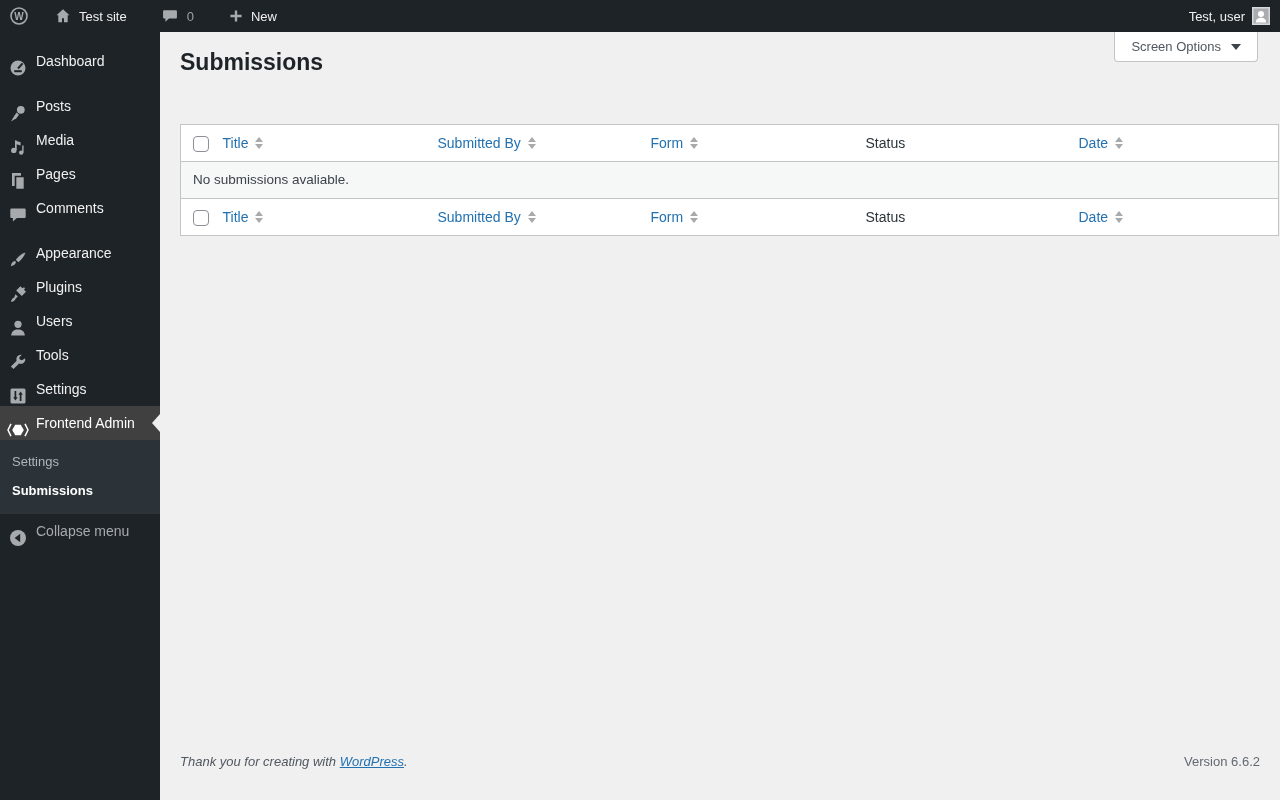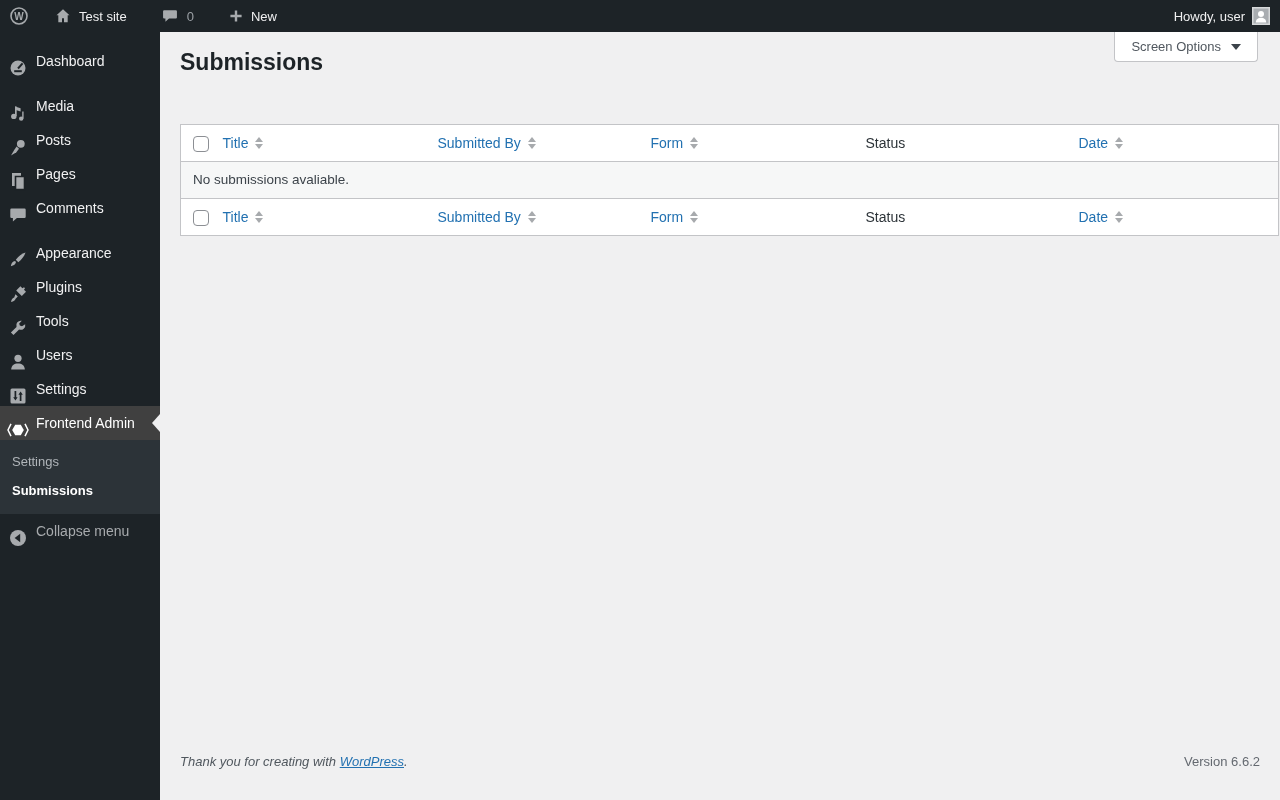--- a/index.html
+++ b/index.html
@@ -158,21 +158,21 @@
       <span class="ab-icon">
         <svg width="16" height="16" viewBox="0 0 20 20" fill="currentColor">
           <path d="M8.5 3 h3 v5.5 H17 v3 h-5.5 V17 h-3 v-5.5 H3 v-3 h5.5z"></path>
         </svg>
       </span>
       <span class="ab-label">New</span>
     </div>
   </div>
   <div class="ab-right">
     <div class="ab-item ab-howdy">
-      <span class="ab-label">Howdy, user</span>
+      <span class="ab-label">Test, user</span>
       <span>
         <svg width="18" height="18" viewBox="0 0 18 18">
           <rect x="0" y="0" width="18" height="18" fill="#d7d9da"></rect>
           <rect x="1.5" y="1.5" width="15" height="15" fill="#a9adb1"></rect>
           <circle cx="9" cy="7" r="3" fill="#ffffff"></circle>
           <path d="M3.8 15.5 c0-3.2 2.3-4.8 5.2-4.8 s5.2 1.6 5.2 4.8z" fill="#ffffff"></path>
         </svg>
       </span>
     </div>
   </div>
@@ -190,43 +190,43 @@
         </svg>
       </span>
       <span class="mi-label">Dashboard</span>
     </div>
 
     <div class="menu-sep"></div>
 
     <div class="menu-item">
       <span class="mi-icon">
         <svg width="20" height="20" viewBox="0 0 20 20" fill="currentColor">
+          <circle cx="12.8" cy="6.8" r="3.9"></circle>
+          <path d="M8.6 9.4 l2.4 2.4 -2.6 3.4 -5.4 3.2 3.2-5.4z"></path>
+        </svg>
+      </span>
+      <span class="mi-label">Posts</span>
+    </div>
+
+    <div class="menu-item">
+      <span class="mi-icon">
+        <svg width="20" height="20" viewBox="0 0 20 20" fill="currentColor">
           <rect x="7" y="3.5" width="1.7" height="9.5"></rect>
           <path d="M7 3.5 l5.6 1.8 v3.2 l-5.6-1.8z"></path>
           <circle cx="5.8" cy="13.4" r="2.7"></circle>
           <rect x="14.2" y="8.5" width="1.4" height="7"></rect>
           <circle cx="13.2" cy="15.6" r="2.2"></circle>
         </svg>
       </span>
       <span class="mi-label">Media</span>
     </div>
 
     <div class="menu-item">
       <span class="mi-icon">
         <svg width="20" height="20" viewBox="0 0 20 20" fill="currentColor">
-          <circle cx="12.8" cy="6.8" r="3.9"></circle>
-          <path d="M8.6 9.4 l2.4 2.4 -2.6 3.4 -5.4 3.2 3.2-5.4z"></path>
-        </svg>
-      </span>
-      <span class="mi-label">Posts</span>
-    </div>
-
-    <div class="menu-item">
-      <span class="mi-icon">
-        <svg width="20" height="20" viewBox="0 0 20 20" fill="currentColor">
           <path d="M4 2 h9 v13 h-9z"></path>
           <path d="M7.5 5.5 h9 v13 h-9z" stroke="#1d2327" stroke-width="1.6"></path>
         </svg>
       </span>
       <span class="mi-label">Pages</span>
     </div>
 
     <div class="menu-item">
       <span class="mi-icon">
         <svg width="20" height="20" viewBox="0 0 20 20" fill="currentColor">
@@ -254,34 +254,34 @@
           <path d="M12.4 2.2 l2 2 1.6-1 1 1-1 1.6 2 2 -4.2 4.2 -5.6-5.6z"></path>
           <path d="M7.4 10.2 l2.4 2.4 -2.2 2.2 c-.4 1.6-1.8 2.8-4.6 3.2 .4-2.8 1.6-4.2 3.2-4.6z"></path>
         </svg>
       </span>
       <span class="mi-label">Plugins</span>
     </div>
 
     <div class="menu-item">
       <span class="mi-icon">
         <svg width="20" height="20" viewBox="0 0 20 20" fill="currentColor">
-          <path d="M17.2 6.2 a4.6 4.6 0 0 1 -6.1 5.3 l-5.6 5.6 -2.6-2.6 5.6-5.6 a4.6 4.6 0 0 1 5.3-6.1 l-2.6 2.6 .6 2.2 2.2 .6z"></path>
-        </svg>
-      </span>
-      <span class="mi-label">Tools</span>
-    </div>
-
-    <div class="menu-item">
-      <span class="mi-icon">
-        <svg width="20" height="20" viewBox="0 0 20 20" fill="currentColor">
           <circle cx="10" cy="6.3" r="3.6"></circle>
           <path d="M3.2 17.5 c0-4.2 3.1-6.1 6.8-6.1 s6.8 1.9 6.8 6.1z"></path>
         </svg>
       </span>
       <span class="mi-label">Users</span>
+    </div>
+
+    <div class="menu-item">
+      <span class="mi-icon">
+        <svg width="20" height="20" viewBox="0 0 20 20" fill="currentColor">
+          <path d="M17.2 6.2 a4.6 4.6 0 0 1 -6.1 5.3 l-5.6 5.6 -2.6-2.6 5.6-5.6 a4.6 4.6 0 0 1 5.3-6.1 l-2.6 2.6 .6 2.2 2.2 .6z"></path>
+        </svg>
+      </span>
+      <span class="mi-label">Tools</span>
     </div>
 
     <div class="menu-item">
       <span class="mi-icon">
         <svg width="20" height="20" viewBox="0 0 20 20">
           <rect x="2.5" y="2.5" width="15" height="15" rx="1.5" fill="currentColor"></rect>
           <path d="M7.4 5 v7.2 M12.6 15 V7.8" stroke="#1d2327" stroke-width="1.7" fill="none"></path>
           <path d="M5.2 11.2 h4.4 l-2.2 3.4z M10.4 8.8 h4.4 l-2.2-3.4z" fill="#1d2327"></path>
         </svg>
       </span>

